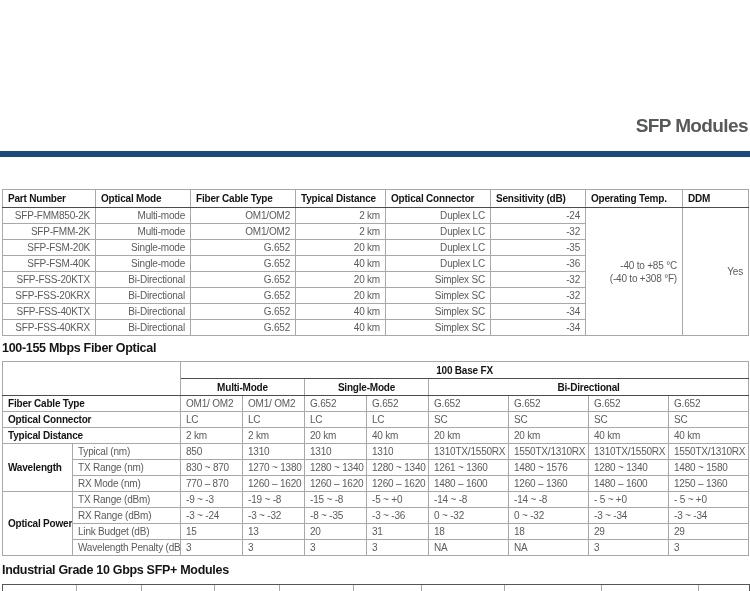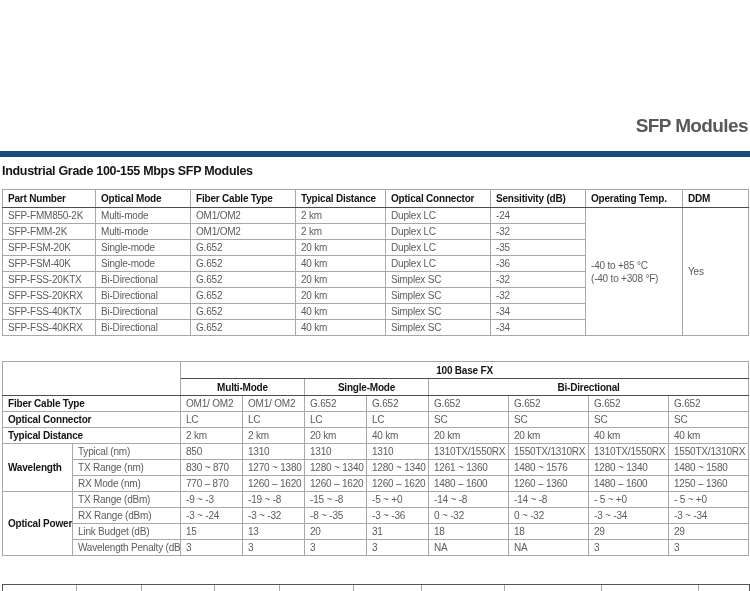--- a/index.html
+++ b/index.html
@@ -15,21 +15,21 @@
   .h1 {top:164px;} .h2 {top:341px;} .h3 {top:563px;}
 
   table {position:absolute; left:2px; width:746px; border-collapse:collapse; table-layout:fixed;
          font-size:10px; color:#5a5b5d; letter-spacing:-0.2px;}
   td, th {border:1px solid #a8a8a8; padding:1px 5px; overflow:hidden; white-space:nowrap;
           text-align:left; vertical-align:middle; font-weight:normal;}
   table {border:1px solid #4c4c4c;}
 
   .t1 {top:189px;padding-left:22px;}
   .t1 thead th {height:15px; border-bottom:1px solid #4c4c4c; color:#141414; font-weight:bold;}
-  .t1 tbody td {height:13px;}
+  .t1 tbody td {height:13px;text-align:right;}
   .t1 td.temp-cell {white-space:pre-line; line-height:1.3;}
 
   .t2 {top:361px;}
   .t2 tr.hdr th {height:14px; border-bottom:1px solid #4c4c4c; color:#141414; font-weight:bold;
                  text-align:center;margin-top:42px;}
   .t2 td {height:13px;}
   .t2 td.corner {border-bottom:1px solid #4c4c4c;}
   .t2 td.row-label, .t2 td.group-label {font-weight:bold; color:#141414;}
   .t2 tr.pgroup td {border-top:1px solid #6a6a6a;}
 
@@ -38,21 +38,20 @@
   .t3-sliver .tick {position:absolute; top:0; width:1px; height:12px; background:#a8a8a8;}
 </style>
 </head>
 <body>
 
 <div class="page">
 
   <div class="page-title" style="color: rgb(88, 89, 91);">SFP Modules</div>
   <div class="accent-bar" style="background: rgb(27, 74, 125);"></div>
 
-  <div class="sec-heading h1">Industrial Grade 100-155 Mbps SFP Modules</div>
 
   <table class="t1">
     <colgroup>
       <col style="width:93px">
         <col style="width:95px">
         <col style="width:105px">
         <col style="width:90px">
       <col style="width:105px">
         <col style="width:95px">
         <col style="width:97px">
@@ -134,20 +133,21 @@
           <td>SFP-FSS-40KRX</td>
           <td>Bi-Directional</td>
           <td>G.652</td>
           <td>40 km</td>
           <td>Simplex SC</td>
           <td>-34</td>
         </tr>
     </tbody>
   </table>
 
+  <div class="sec-heading h2">100-155 Mbps Fiber Optical</div>
 
   <table class="t2">
     <colgroup>
       <col style="width:70px">
         <col style="width:108px">
       <col style="width:62px">
         <col style="width:62px">
         <col style="width:62px">
         <col style="width:62px">
       <col style="width:80px">
@@ -273,20 +273,21 @@
           <td>3</td>
           <td>3</td>
           <td>NA</td>
           <td>NA</td>
           <td>3</td>
           <td>3</td>
         </tr>
     </tbody>
   </table>
 
+  <div class="sec-heading h3">Industrial Grade 10 Gbps SFP+ Modules</div>
 
   <div class="t3-sliver">
     <div class="tick" style="left:73px"></div>
     <div class="tick" style="left:138px"></div>
     <div class="tick" style="left:211px"></div>
     <div class="tick" style="left:276px"></div>
     <div class="tick" style="left:350px"></div>
     <div class="tick" style="left:418px"></div>
     <div class="tick" style="left:501px"></div>
     <div class="tick" style="left:598px"></div>

